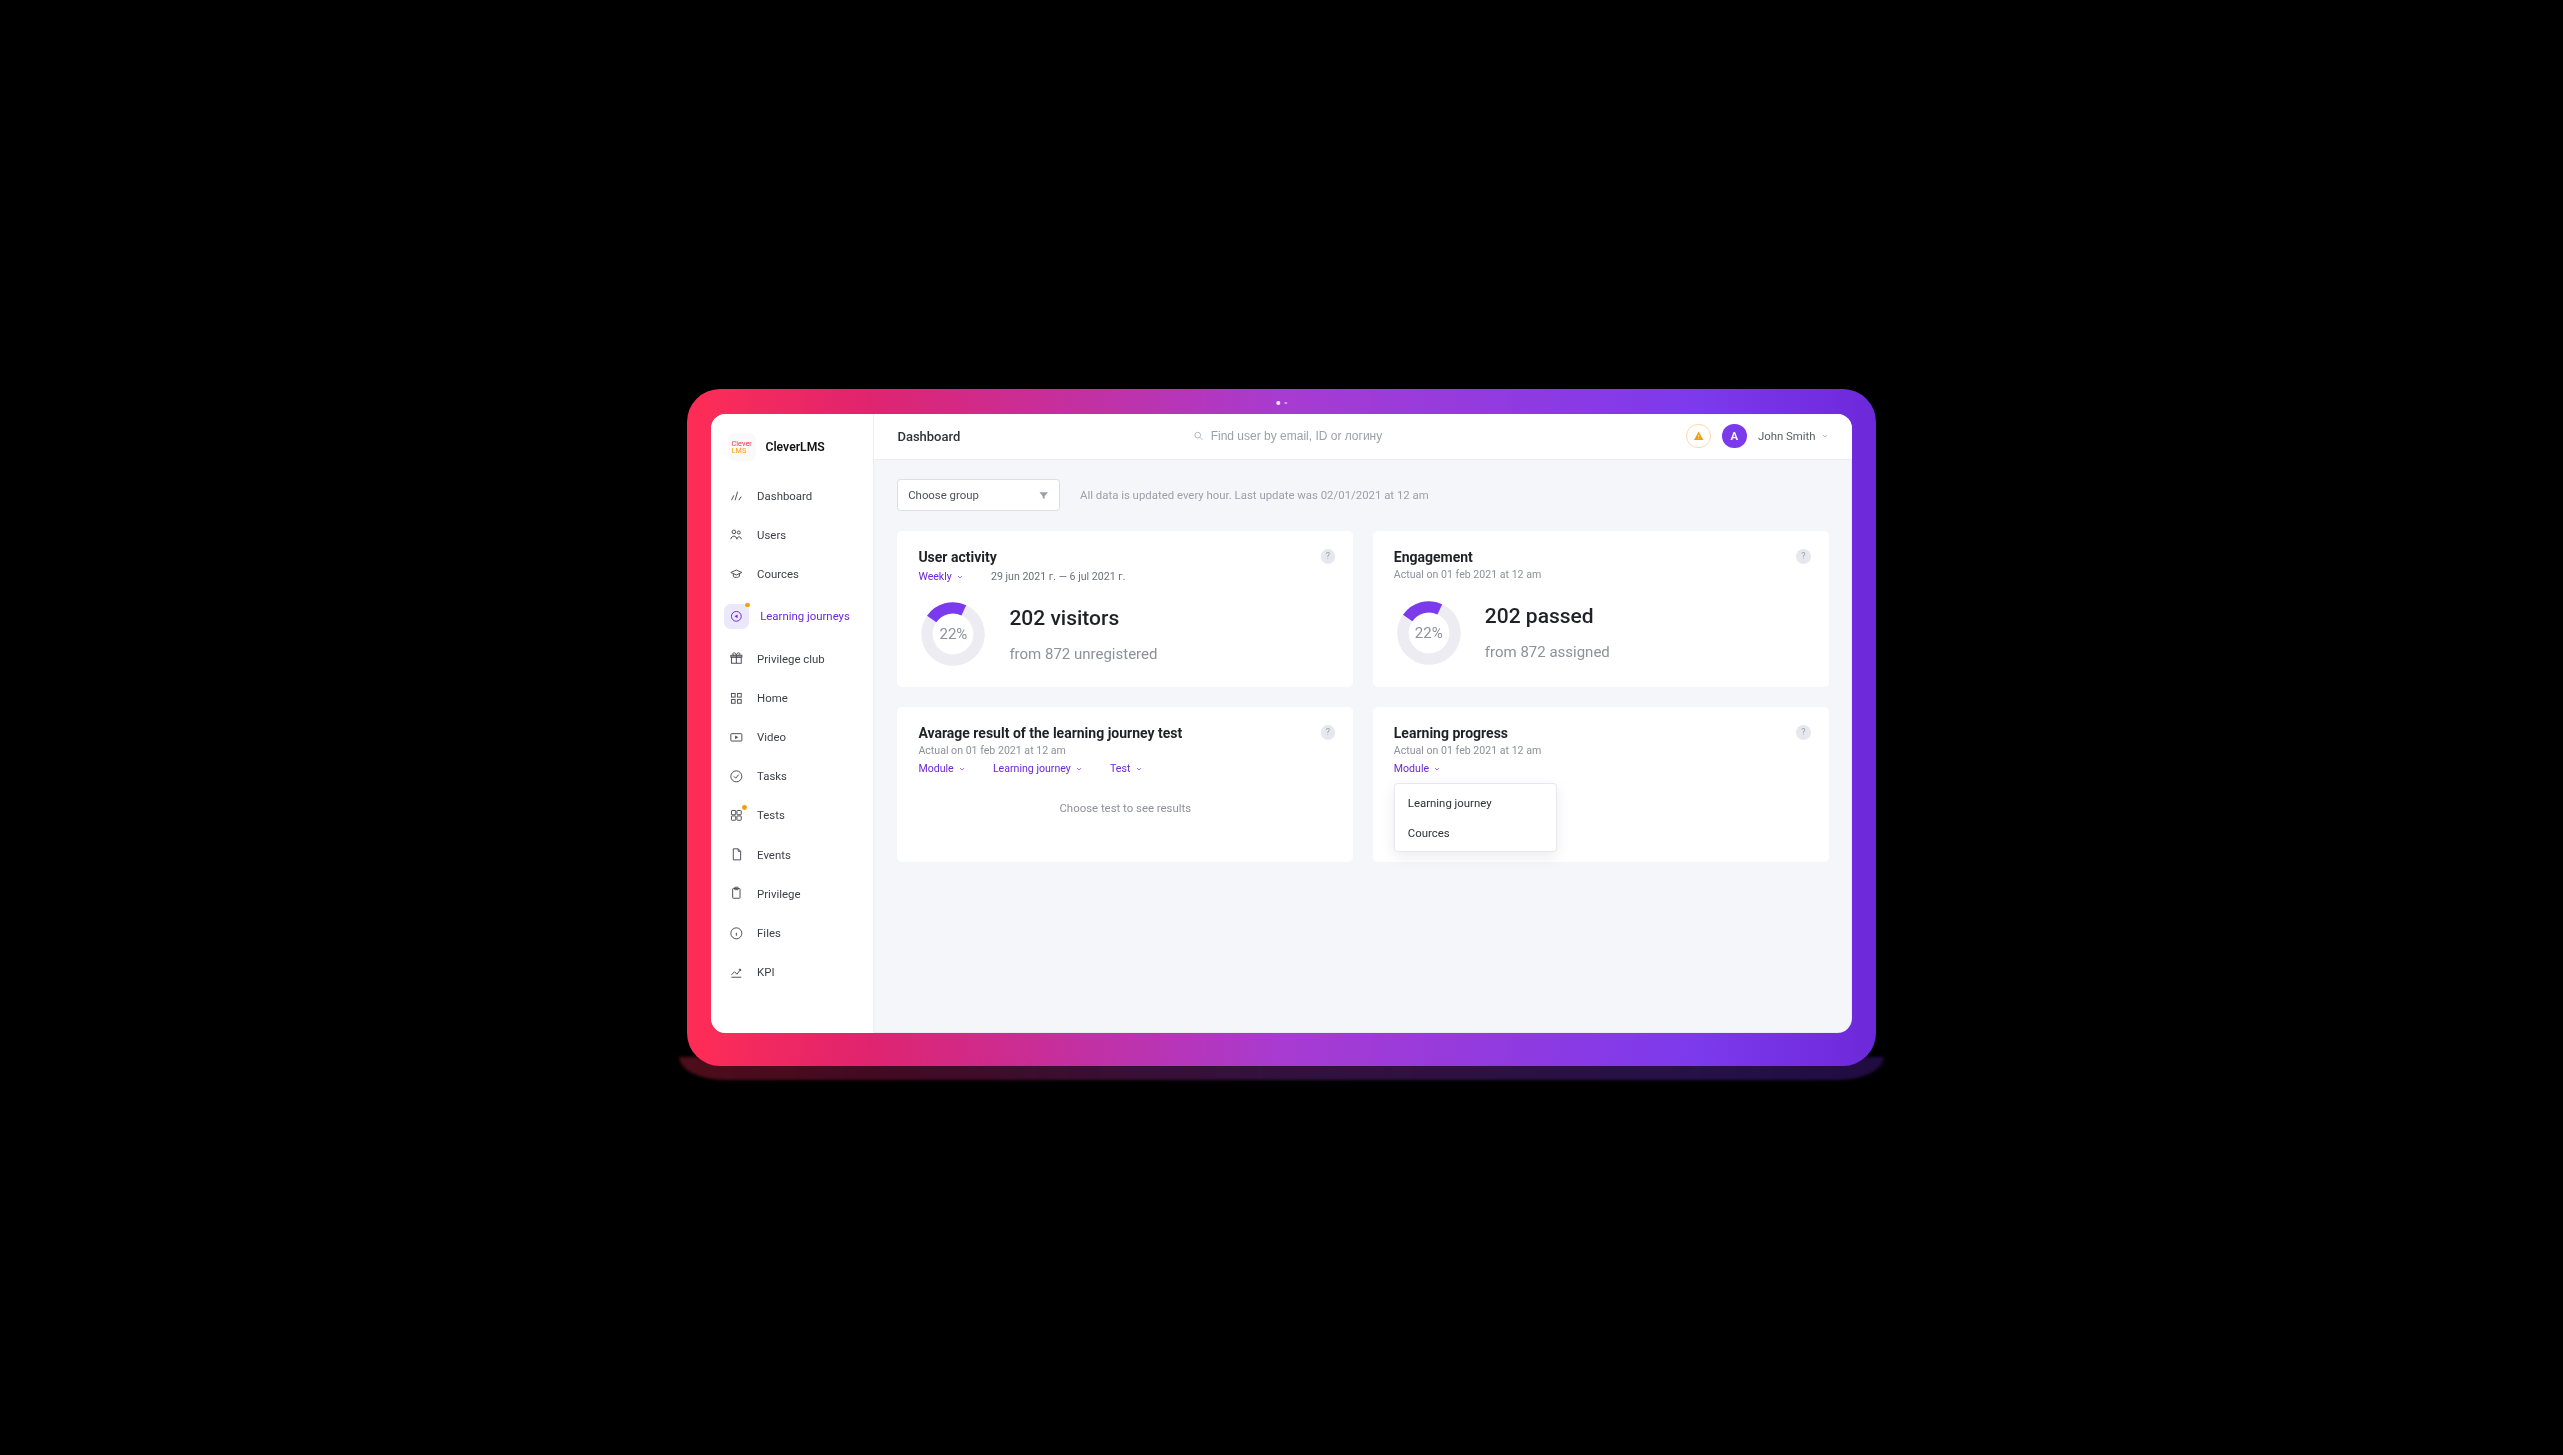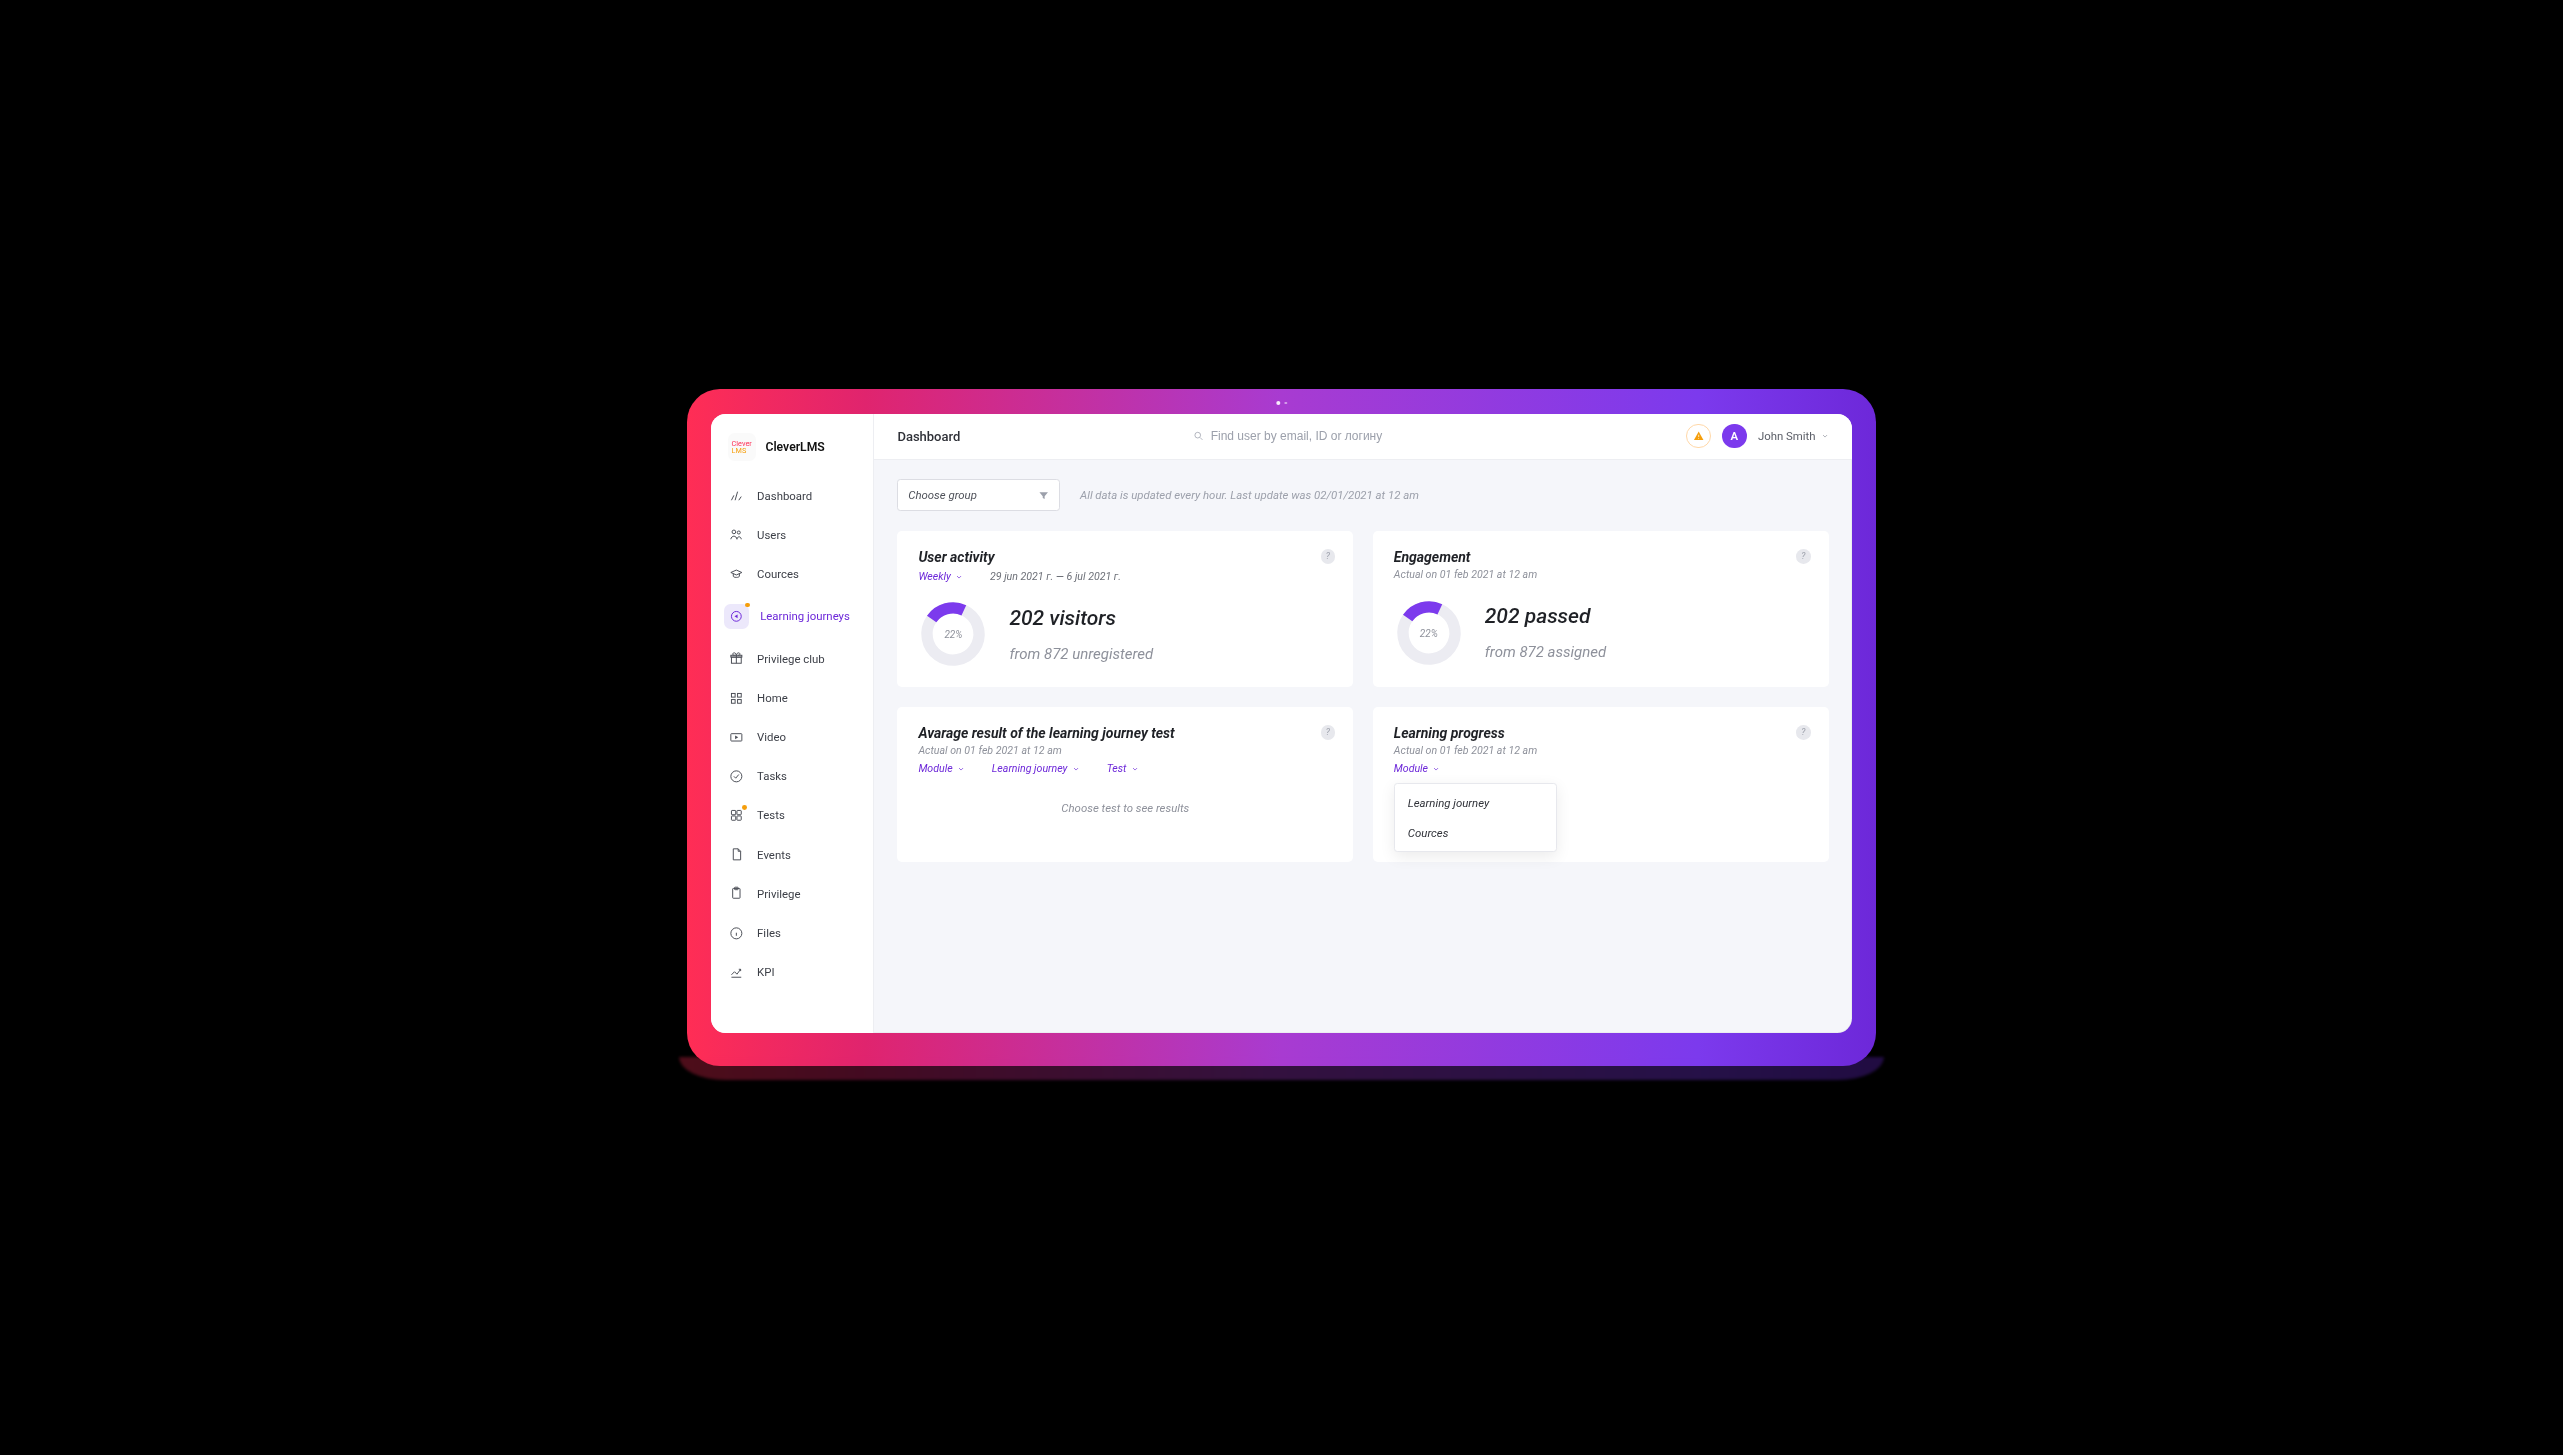--- a/index.html
+++ b/index.html
@@ -165,21 +165,21 @@
 .avatar {
   width: 24.4px; height: 24.4px;
   background: #7c3aed;
   color: #fff;
   border-radius: 50%;
   display: flex; align-items: center; justify-content: center;
   font-size: 11.4px; font-weight: 600;
 }
 .user-name { font-size: 11.4px; color: #5a5d66; display: flex; align-items: center; gap: 4.9px; }
 
-.content { padding: 19.6px 23px; flex: 1; overflow: auto; font-style: italic; }
+.content { padding: 19.6px 23px; flex: 1; overflow: auto; }
 .content-header {
   display: flex;
   align-items: center;
   gap: 19.6px;
   margin-bottom: 19.6px;
 }
 .group-select {
   border: 0.8px solid #dcdde3;
   border-radius: 3.3px;
   padding: 8.1px 9.8px;
@@ -220,21 +220,21 @@
 .filter-row { display: flex; gap: 27px; font-size: 10.6px; margin-top: 5px; }
 .filter-chip { color: #6d28d9; display: flex; align-items: center; gap: 4.1px; cursor: pointer; }
 .date-range { font-size: 10.6px; color: #6d7078; }
 .donut-row { display: flex; align-items: center; gap: 21px; margin-top: 16.3px; }
 .donut { position: relative; width: 70px; height: 70px; }
 .donut svg { transform: rotate(-145deg); }
 .donut-label {
   position: absolute;
   top: 50%; left: 50%;
   transform: translate(-50%,-50%);
-  font-size: 10px;
+  font-size: 15px;
   color: #8e919b;
 }
 .metric-big { font-size: 21px; font-weight: 500; color: #1f2126; }
 .metric-sub { font-size: 15px; color: #8e919b; margin-top: 15px; }
 .empty-state {
   text-align: center;
   color: #8e919b;
   font-size: 11.4px;
   padding: 26px 0 14.7px;
 }

